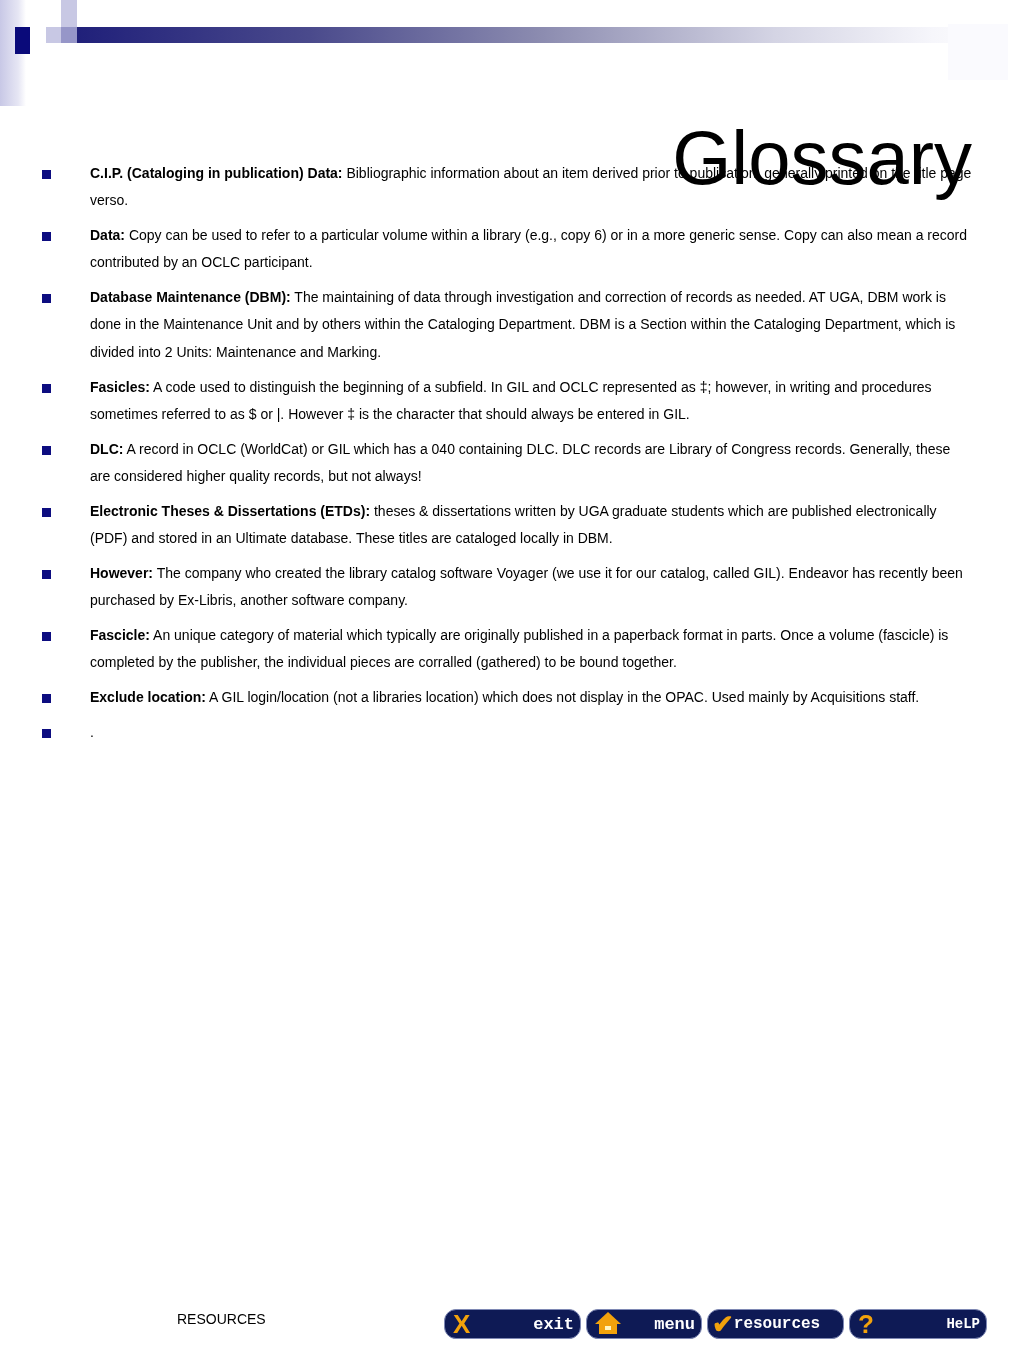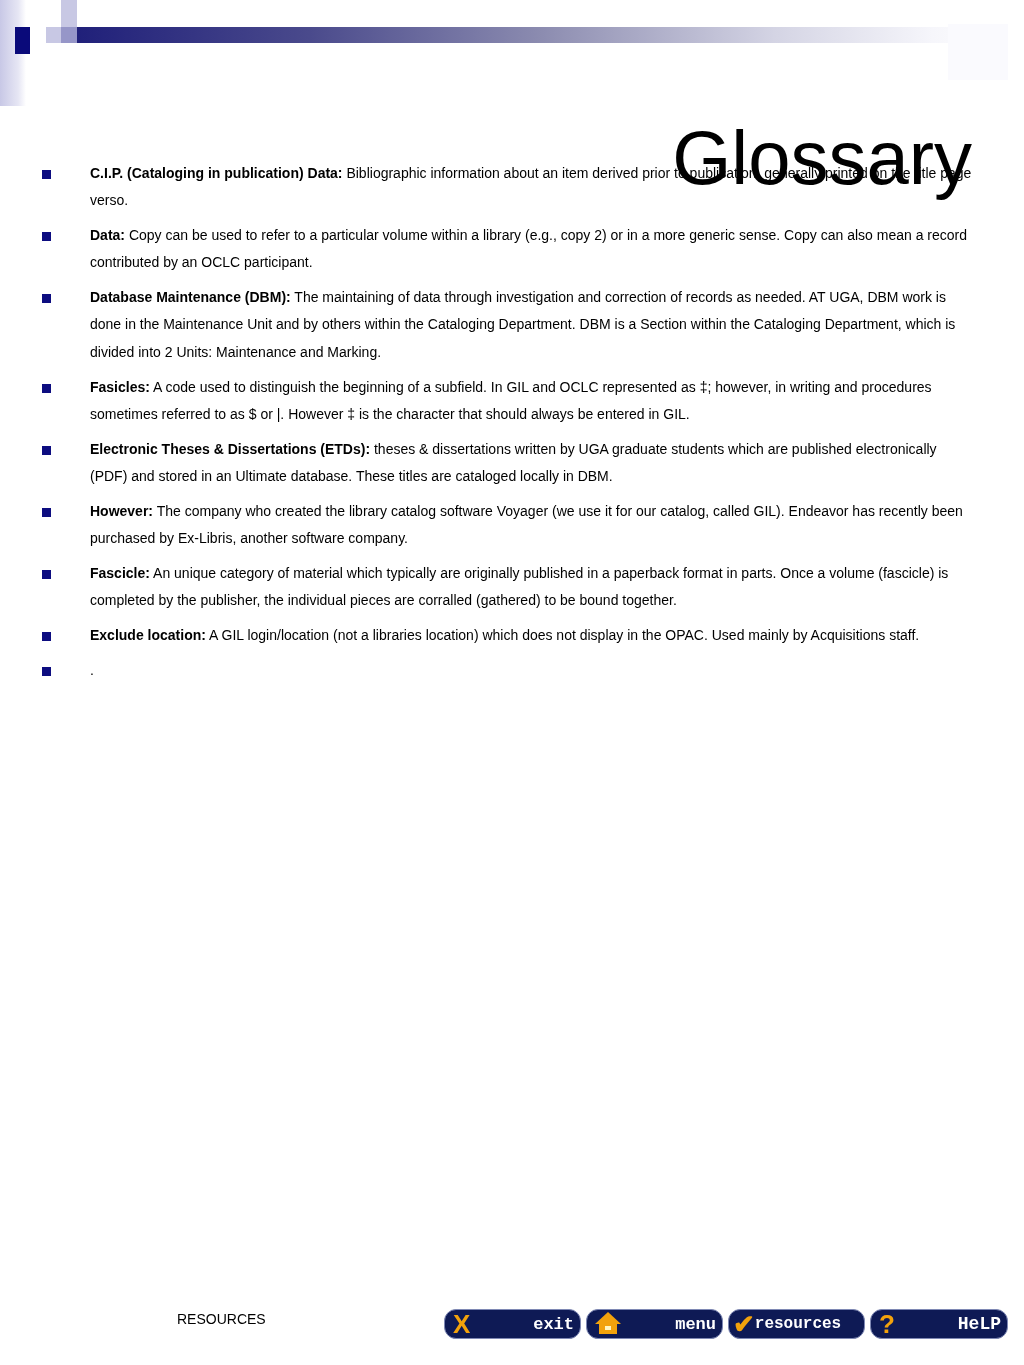--- a/index.html
+++ b/index.html
@@ -26,27 +26,27 @@
     .bullet { position: absolute; left: 4px; top: 10px; width: 9px; height: 9px; background: #0d0d80; }
     .term { font-weight: bold; }
 
     .footer-label { position: absolute; left: 177px; top: 1311px; font-size: 14px; letter-spacing: 0px; }
 
     .nav-buttons { position: absolute; left: 444px; top: 1309px; height: 31px; display: flex; gap: 5px; }
     .nav-btn { height: 30px; background: #0e1a55; border-radius: 12px; border: 1px solid #7e88b4;
       display: flex; align-items: center; justify-content: space-between; padding: 0 6px 0 8px;
       box-sizing: border-box; color: #ffffff; font-weight: bold; font-size: 17px; cursor: pointer; }
     .btn-exit { width: 137px; }
-    .btn-menu { width: 137px; }
+    .btn-menu { width: 116px; }
     .btn-resources { width: 137px; justify-content: flex-start; padding-left: 4px; }
     .btn-help { width: 138px; }
     .nav-icon { color: #f2a20c; font-size: 26px; font-weight: bold; line-height: 28px; }
     .nav-btn-label { font-family: Liberation Mono, monospace; letter-spacing: 0px; }
     .btn-resources .nav-btn-label { font-size: 16px; margin-left: 0px; }
-    .btn-help .nav-btn-label { font-size: 18px; }
+    .btn-help .nav-btn-label { font-size: 14px; }
     .house { width: 26px; height: 24px; position: relative; }
     .house .roof { position: absolute; left: 0; top: 0; width: 0; height: 0;
       border-left: 13px solid transparent; border-right: 13px solid transparent; border-bottom: 12px solid #f2a20c; }
     .house .body { position: absolute; left: 4px; top: 12px; width: 18px; height: 10px; background: #f2a20c; }
     .house .door { position: absolute; left: 10px; top: 14px; width: 6px; height: 4px; background: #fff6c0; }
   </style>
 </head>
 <body>
 
 <div class="deco-vbar-left"></div>
@@ -54,23 +54,24 @@
 <div class="deco-sq1"></div>
 <div class="deco-sq2"></div>
 <div class="deco-hbar"></div>
 <div class="deco-navy-block"></div>
 <div class="deco-corner"></div>
 
 <h1 class="title">Glossary</h1>
 
 <ul class="glossary">
   <li><span class="bullet"></span><span class="term">C.I.P. (Cataloging in publication) Data:</span><span> Bibliographic information about an item derived prior to publication, generally printed on the title page verso.</span></li>
-  <li><span class="bullet"></span><span class="term">Data:</span><span> Copy can be used to refer to a particular volume within a library (e.g., copy 2) or in a more generic sense. Copy can also mean a record contributed by an OCLC participant.</span></li>
+  <li><span class="bullet"></span><span class="term">Data:</span><span> Copy can be used to refer to a particular volume within a library (e.g., copy 6) or in a more generic sense. Copy can also mean a record contributed by an OCLC participant.</span></li>
   <li><span class="bullet"></span><span class="term">Database Maintenance (DBM):</span><span> The maintaining of data through investigation and correction of records as needed. AT UGA, DBM work is done in the Maintenance Unit and by others within the Cataloging Department. DBM is a Section within the Cataloging Department, which is divided into 2 Units: Maintenance and Marking.</span></li>
   <li><span class="bullet"></span><span class="term">Fasicles:</span><span> A code used to distinguish the beginning of a subfield. In GIL and OCLC represented as ‡; however, in writing and procedures sometimes referred to as $ or |. However ‡ is the character that should always be entered in GIL.</span></li>
+  <li><span class="bullet"></span><span class="term">DLC:</span><span> A record in OCLC (WorldCat) or GIL which has a  040 containing DLC. DLC records are Library of Congress records. Generally, these are considered higher quality records, but not always!</span></li>
   <li><span class="bullet"></span><span class="term">Electronic Theses &amp; Dissertations (ETDs):</span><span> theses &amp; dissertations written by UGA graduate students which are published electronically (PDF) and stored in an Ultimate database. These titles are cataloged locally in DBM.</span></li>
   <li><span class="bullet"></span><span class="term">However:</span><span> The company who created the library catalog software Voyager (we use it for our catalog, called GIL). Endeavor has recently been purchased by Ex-Libris, another software company.</span></li>
   <li><span class="bullet"></span><span class="term">Fascicle:</span><span> An unique category of material which typically are originally published in a paperback format in parts. Once a volume (fascicle) is completed by the publisher, the individual pieces are corralled (gathered) to be bound together.</span></li>
   <li><span class="bullet"></span><span class="term">Exclude location:</span><span> A GIL login/location (not a libraries location) which does not display in the OPAC. Used mainly by Acquisitions staff.</span></li>
   <li><span class="bullet"></span><span class="term"></span><span>.</span></li>
 </ul>
 
 <div class="footer-label">RESOURCES</div>
 
 <div class="nav-buttons">

